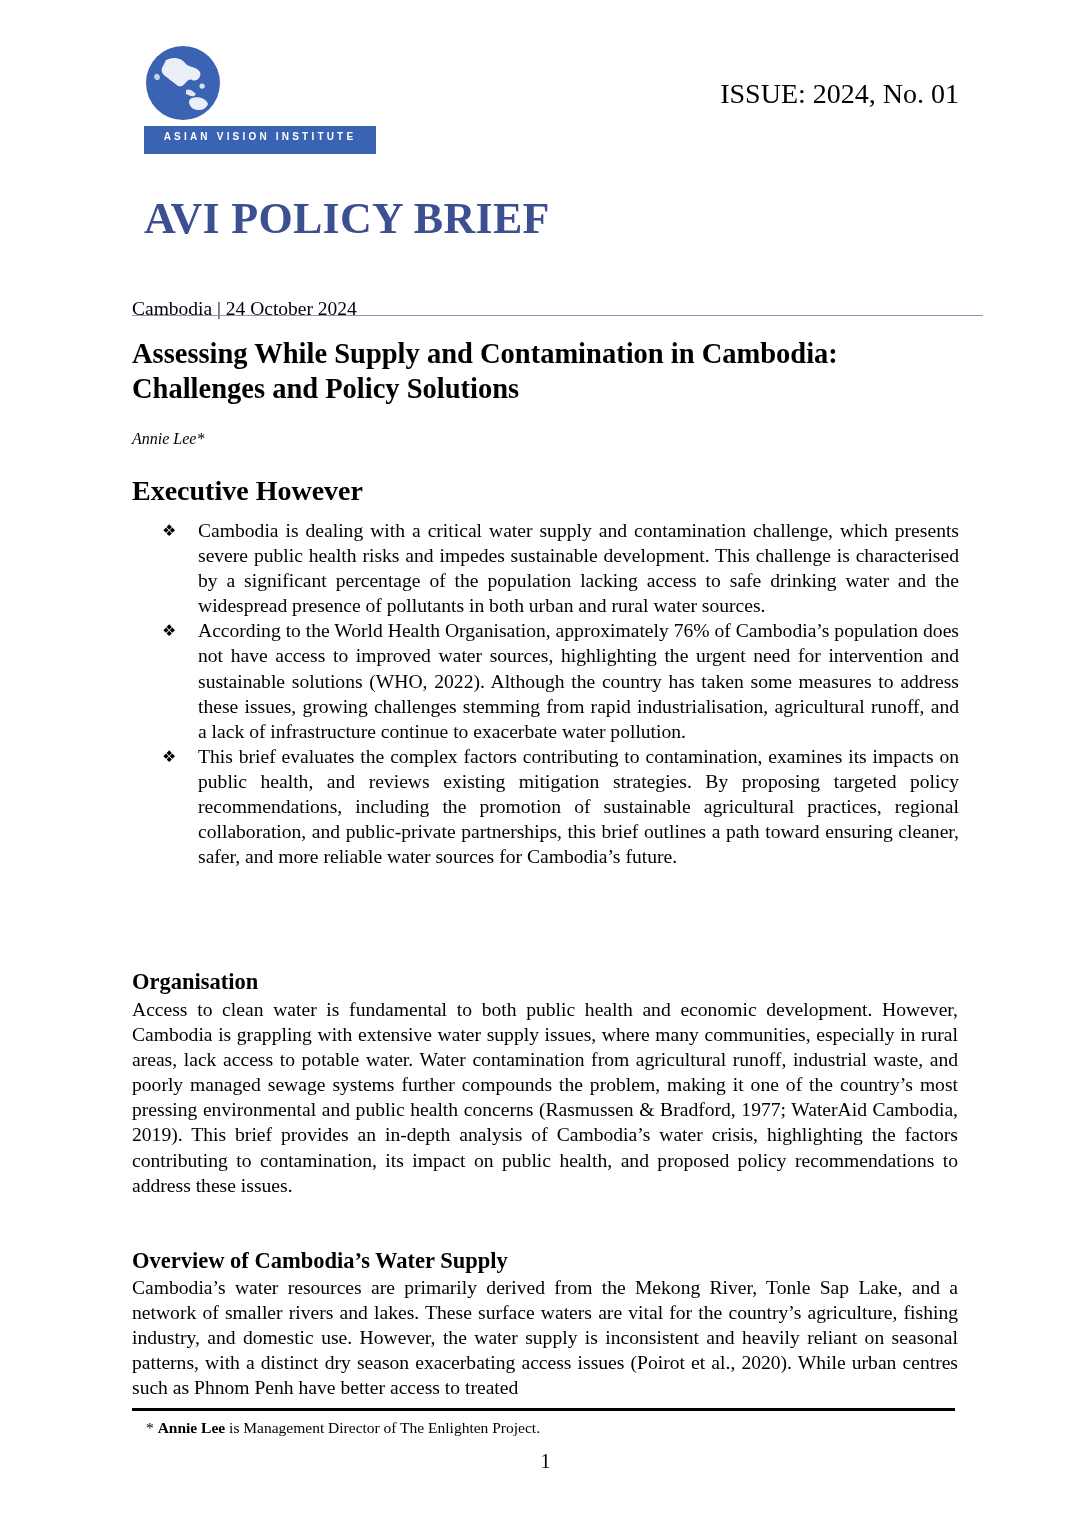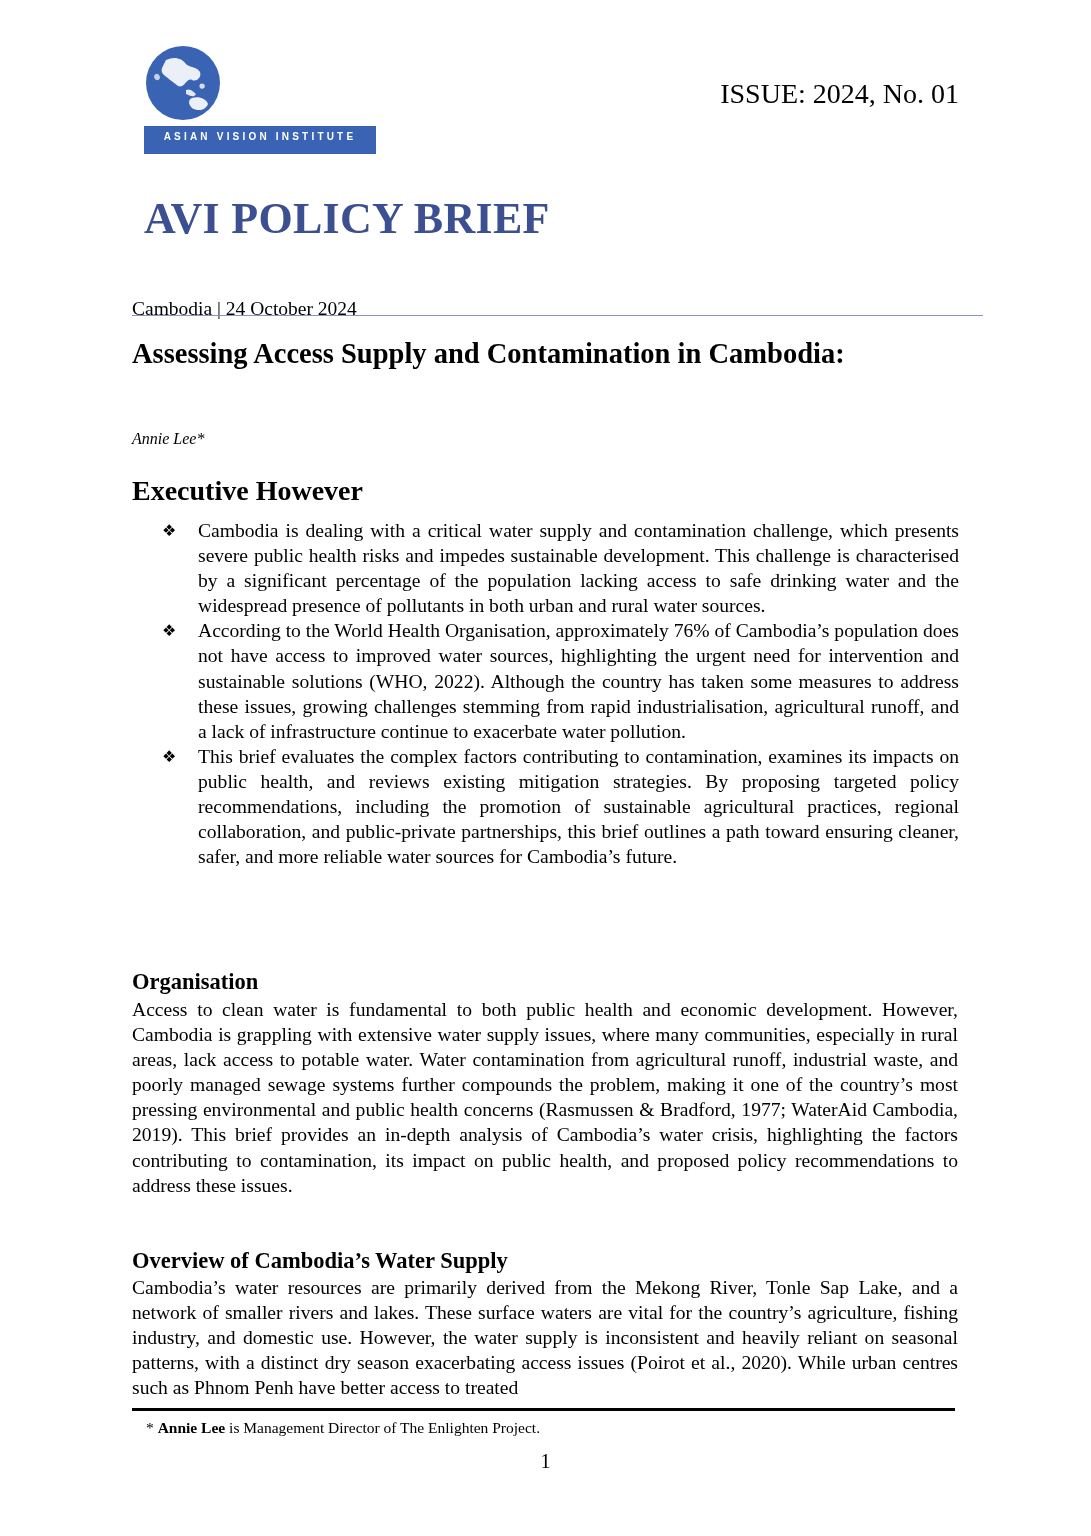--- a/index.html
+++ b/index.html
@@ -58,21 +58,22 @@
 </div>
 
 <div class="abs issue">ISSUE: 2024, No. 01</div>
 
 <div class="abs brief-title">AVI POLICY BRIEF</div>
 <div class="abs brief-sub">Cambodia | 24 October 2024</div>
 
 <div class="abs hr-top"></div>
 
 <div class="abs doc-title">
-  <div>Assessing Access Supply and Contamination in Cambodia:</div>
+  <div>Assessing While Supply and Contamination in Cambodia:</div>
+  <div>Challenges and Policy Solutions</div>
 </div>
 
 <div class="abs author">Annie Lee*</div>
 
 <div class="abs h2">Executive However</div>
 
 <ul class="abs bullets">
   <li>
     <span class="bullet-icon">❖</span>
     <span>Cambodia is dealing with a critical water supply and contamination challenge, which presents severe public health risks and impedes sustainable development. This challenge is characterised by a significant percentage of the population lacking access to safe drinking water and the widespread presence of pollutants in both urban and rural water sources.</span>

